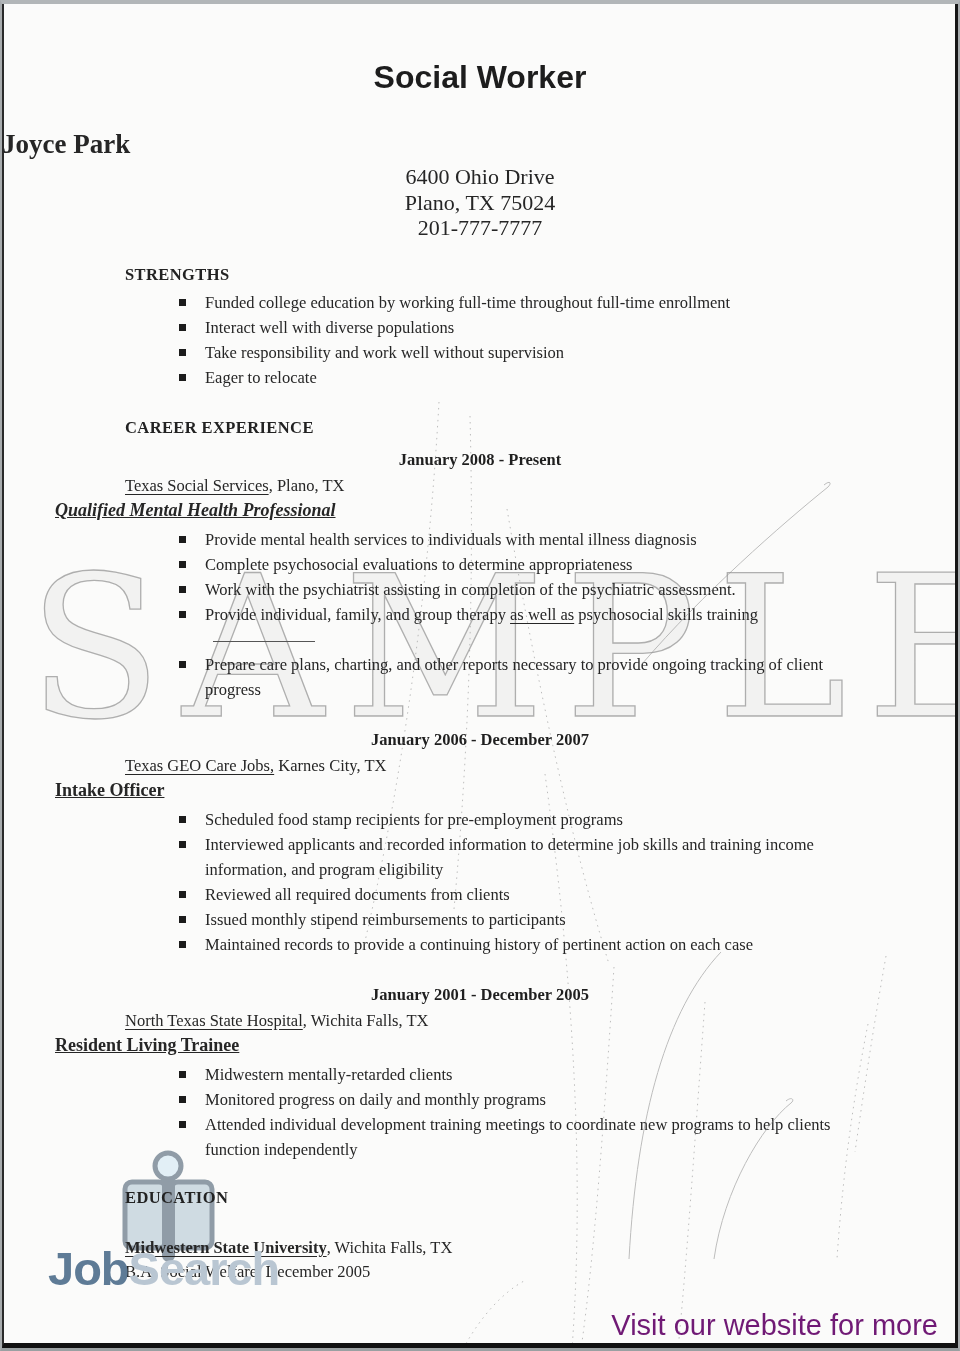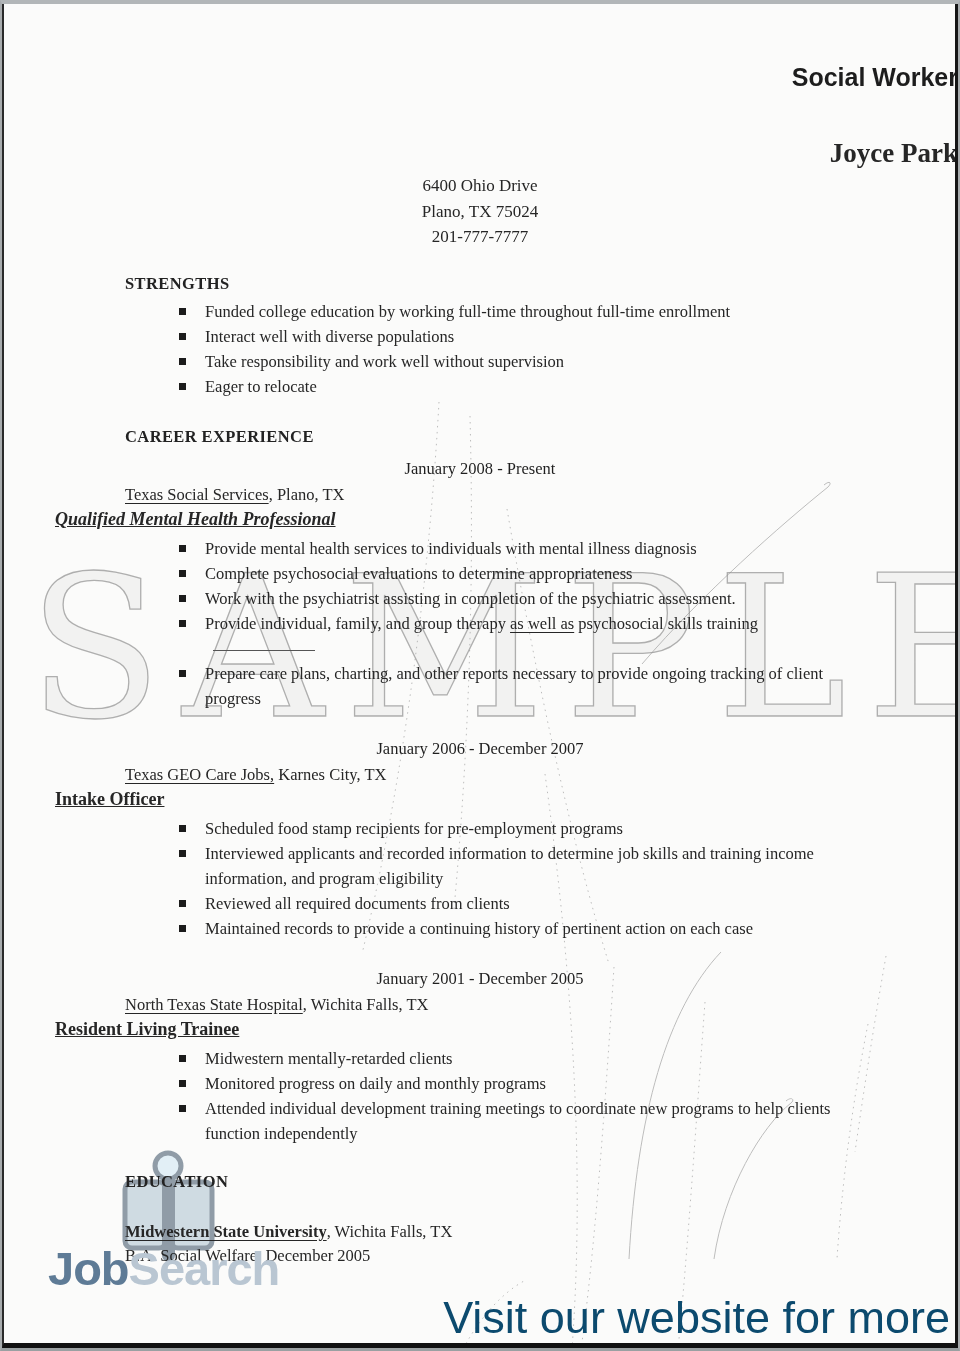--- a/index.html
+++ b/index.html
@@ -6,53 +6,53 @@
   .page{
     position:relative;width:960px;height:1351px;box-sizing:border-box;
     background:#fbfbfa;overflow:hidden;
     border-top:4px solid #b2b6b8;border-left:2px solid #a8acae;
     border-right:2px solid #a8acae;border-bottom:3px solid #9aa0a2;
     font-family:"Liberation Serif",serif;color:#262626;
   }
   .page-frame{position:absolute;inset:0;pointer-events:none;z-index:50;
     border-left:2px solid #2a2a2a;border-right:3px solid #151515;border-bottom:5px solid #111;}
   .doc{position:relative;z-index:10;padding-top:57px;}
-  .title{font-family:"Liberation Sans",sans-serif;font-weight:bold;font-size:25px;line-height:32px;text-align:right;color:#1d1d1d;}
-  .name{margin-top:43px;font-weight:bold;font-size:27px;line-height:34px;text-align:right;}
-  .addr{font-size:17px;line-height:25.5px;text-align:center;}
+  .title{font-family:"Liberation Sans",sans-serif;font-weight:bold;font-size:32px;line-height:32px;text-align:center;color:#1d1d1d;}
+  .name{margin-top:34px;font-weight:bold;font-size:27px;line-height:34px;text-align:left;}
+  .addr{font-size:22px;line-height:25.5px;text-align:center;}
   .addr.first{margin-top:3px;}
   h2{margin:0 0 0 123px;font-size:16.5px;line-height:22px;font-weight:bold;letter-spacing:.4px;color:#222;}
   h2.strengths-h{margin-top:23px;}
   h2.career-h{margin-top:27px;}
   h2.edu-h{margin-top:25px;}
   ul.bullets{list-style:none;margin:4px 0 0 123px;padding:0;}
   ul.bullets li{position:relative;box-sizing:border-box;width:720px;padding-left:80px;font-size:16.5px;line-height:25px;}
   ul.bullets li::before{content:"";position:absolute;left:54px;top:9px;width:7px;height:7px;background:#1b1b1b;}
-  .date{margin-top:26px;width:100%;text-align:center;font-weight:normal;font-size:16.5px;line-height:24px;color:#1f1f1f;}
+  .date{margin-top:26px;width:100%;text-align:center;font-weight:bold;font-size:16.5px;line-height:24px;color:#1f1f1f;}
   .date.first{margin-top:9px;}
   .company-line{margin:1px 0 0 123px;font-size:16.5px;line-height:25px;}
   .company{text-decoration:underline;text-underline-offset:3px;}
   .job-title{margin:0 0 0 53px;font-size:18px;line-height:25px;font-weight:bold;text-decoration:underline;}
   .job-title.italic{font-style:italic;}
   .u{text-decoration:underline;text-underline-offset:3px;}
   .blank-line{display:inline-block;width:102px;border-bottom:1.5px solid #555;margin-left:8px;transform:translateY(-3px);}
   .edu-line{margin:0 0 0 123px;font-size:16.5px;line-height:24.5px;position:relative;z-index:10;}
   .edu-line.school-row{margin-top:27px;}
   .school{font-weight:bold;text-decoration:underline;text-underline-offset:3px;margin-top:10px;}
   .watermark{position:absolute;left:26px;top:556px;width:910px;z-index:8;pointer-events:none;
     font-family:"DejaVu Serif",serif;font-size:196px;line-height:176px;letter-spacing:20px;
     color:rgba(0,0,0,0.035);-webkit-text-stroke:1.3px rgba(115,115,115,0.55);white-space:nowrap;}
   .decor{position:absolute;inset:0;z-index:12;pointer-events:none;}
   .edu-icon{position:absolute;left:116px;top:1146px;z-index:6;opacity:.92;}
   .logo{position:absolute;left:46px;top:1241px;z-index:20;font-family:"Liberation Sans",sans-serif;
     font-weight:bold;font-size:47px;line-height:1;letter-spacing:-1px;}
   .logo .p1{color:#5e7b96;}
   .logo .p2{color:#b9c6d2;}
-  .visit{position:absolute;right:8px;bottom:6px;z-index:60;font-family:"Liberation Sans",sans-serif;
-    font-size:45px;line-height:1.1;color:#0c4a6e;white-space:nowrap;}
+  .visit{position:absolute;right:20px;bottom:6px;z-index:60;font-family:"Liberation Sans",sans-serif;
+    font-size:29px;line-height:1.1;color:#701a75;white-space:nowrap;}
 </style>
 </head>
 <body>
 
 <div class="page">
   <div class="page-frame"></div>
 
   <div class="watermark">SAMPLE</div>
 
   <svg class="decor" width="960" height="1351" viewBox="0 0 960 1351">
@@ -103,20 +103,21 @@
     </div>
 
     <div>
       <div class="date">January 2006 - December 2007</div>
       <div class="company-line"><span class="company">Texas GEO Care Jobs,</span><span> Karnes City, TX</span></div>
       <div class="job-title">Intake Officer</div>
       <ul class="bullets">
         <li>Scheduled food stamp recipients for pre-employment programs</li>
         <li>Interviewed applicants and recorded information to determine job skills and training income information, and program eligibility</li>
         <li>Reviewed all required documents from clients</li>
+        <li>Issued monthly stipend reimbursements to participants</li>
         <li>Maintained records to provide a continuing history of pertinent action on each case</li>
       </ul>
     </div>
 
     <div>
       <div class="date">January 2001 - December 2005</div>
       <div class="company-line"><span class="company">North Texas State Hospital</span><span>, Wichita Falls, TX</span></div>
       <div class="job-title">Resident Living Trainee</div>
       <ul class="bullets">
         <li>Midwestern mentally-retarded clients</li>

